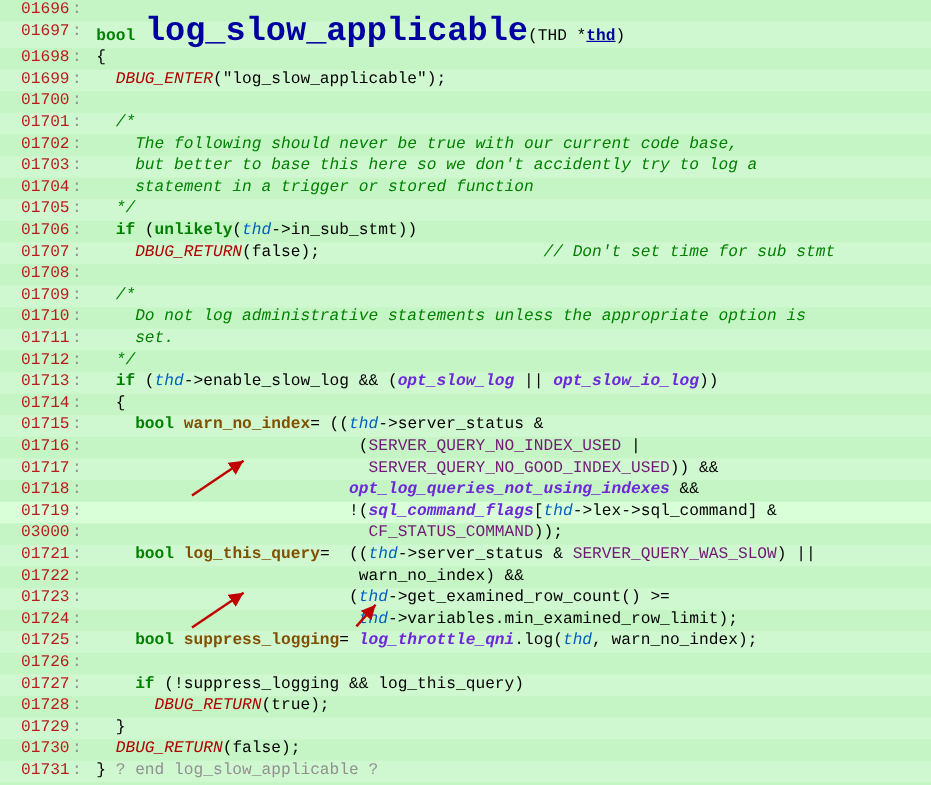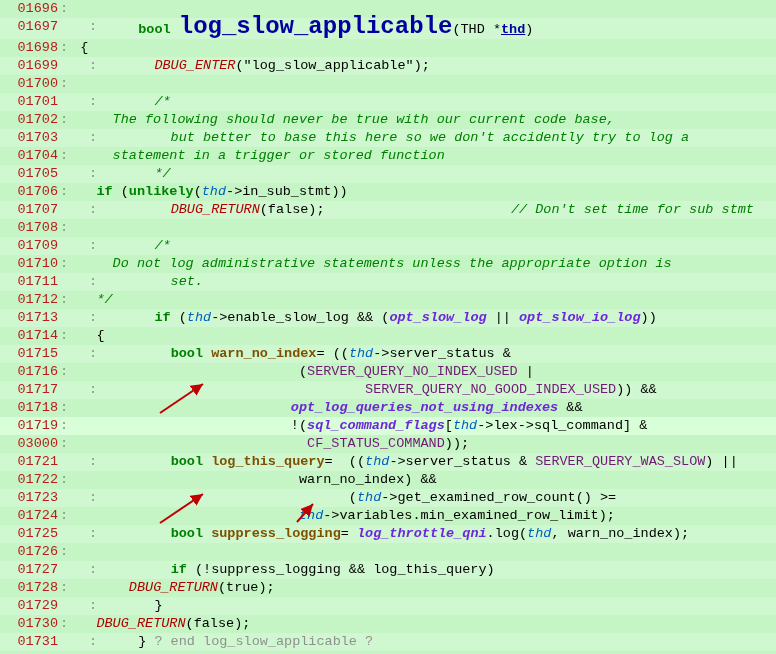--- a/index.html
+++ b/index.html
@@ -15,42 +15,41 @@
   .code-area {
     position: relative;
     padding: 0;
   }
   .line {
     display: flex;
     white-space: pre;
   }
   .line.alt {
     background: #d0f8d0;
-    gap: 29px;
   }
   .line.hl {
     background: #d8ffd8;
     justify-content: center;
   }
   .lineno {
     color: #b91c1c;
     width: 58px;
     text-align: right;
     padding-right: 2px;
     user-select: none;
   }
   .colon {
     color: #909090;
     padding-right: 4px;
   }
   .code {
     flex: 1;
   }
   .kw { color: #008000; font-weight: bold; }
-  .fnname { color: #0000a0; font-weight: bold; font-size: 24px; }
+  .fnname { color: #0000a0; font-weight: bold; font-size: 28px; }
   .fnname2 { color: #008000; font-weight: bold; }
   .param { color: #0000a0; text-decoration: underline; font-weight: bold; }
   .macro { color: #b00000; font-weight: normal; font-style: italic; }
   .comment { color: #008000; font-style: italic; }
   .ident { color: #0060c0; font-style: italic; }
   .var { color: #805000; font-weight: bold; }
   .const { color: #701a75; }
   .globvar { color: #6d28d9; font-weight: bold; font-style: italic; }
   .arrow {
     position: absolute;

